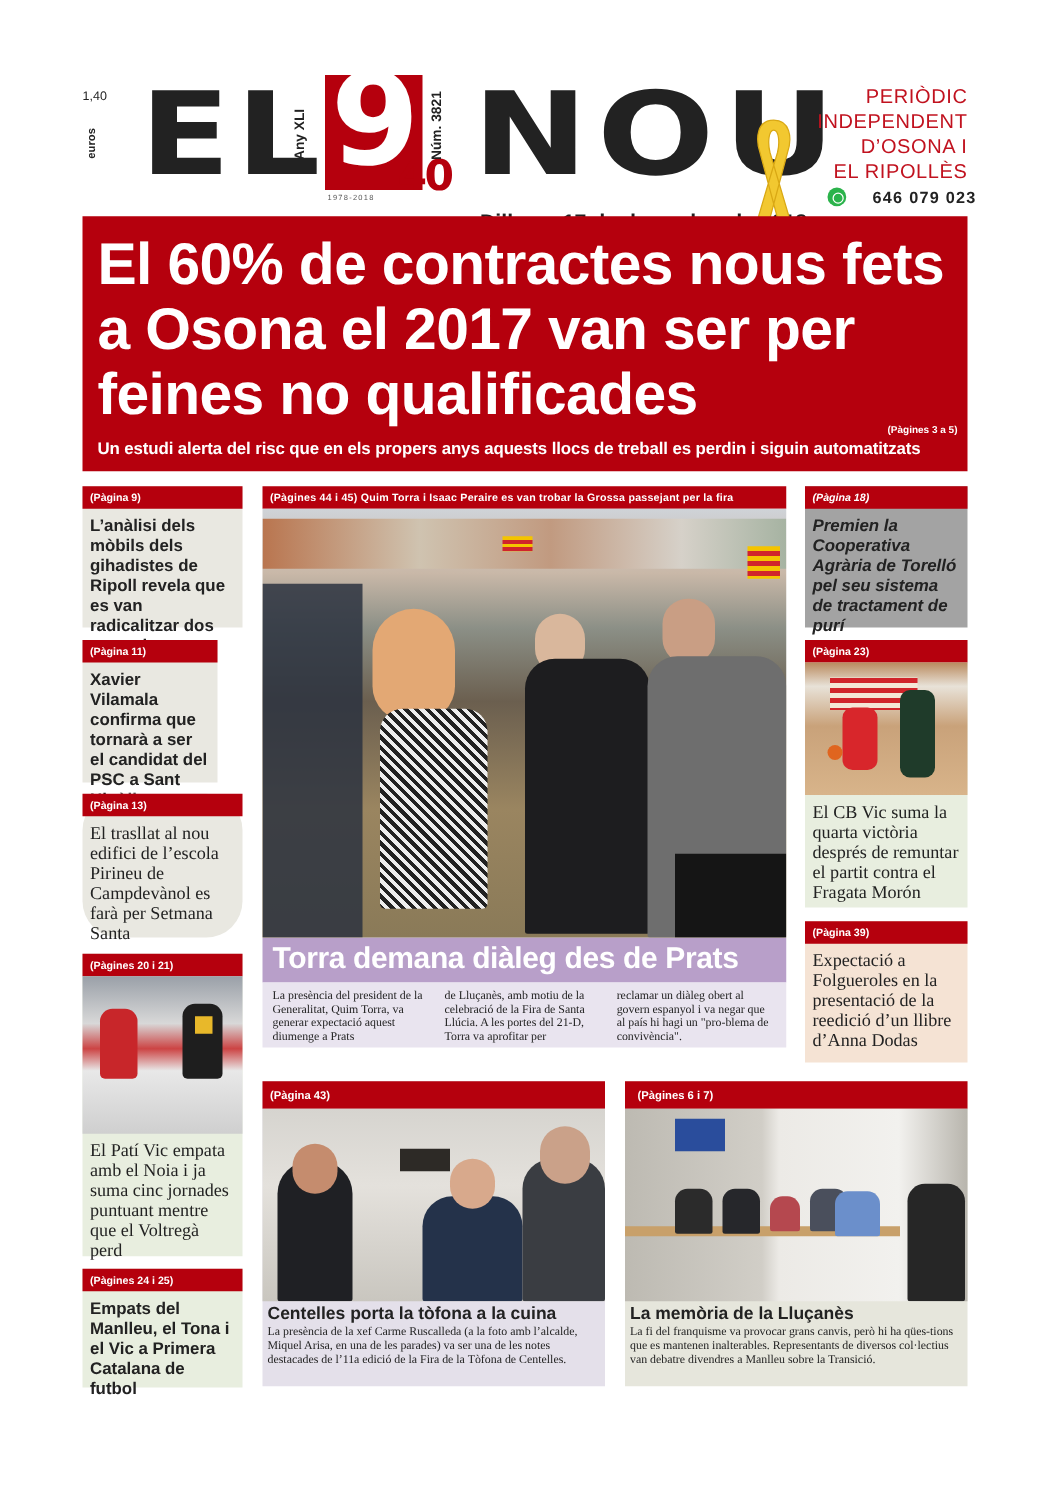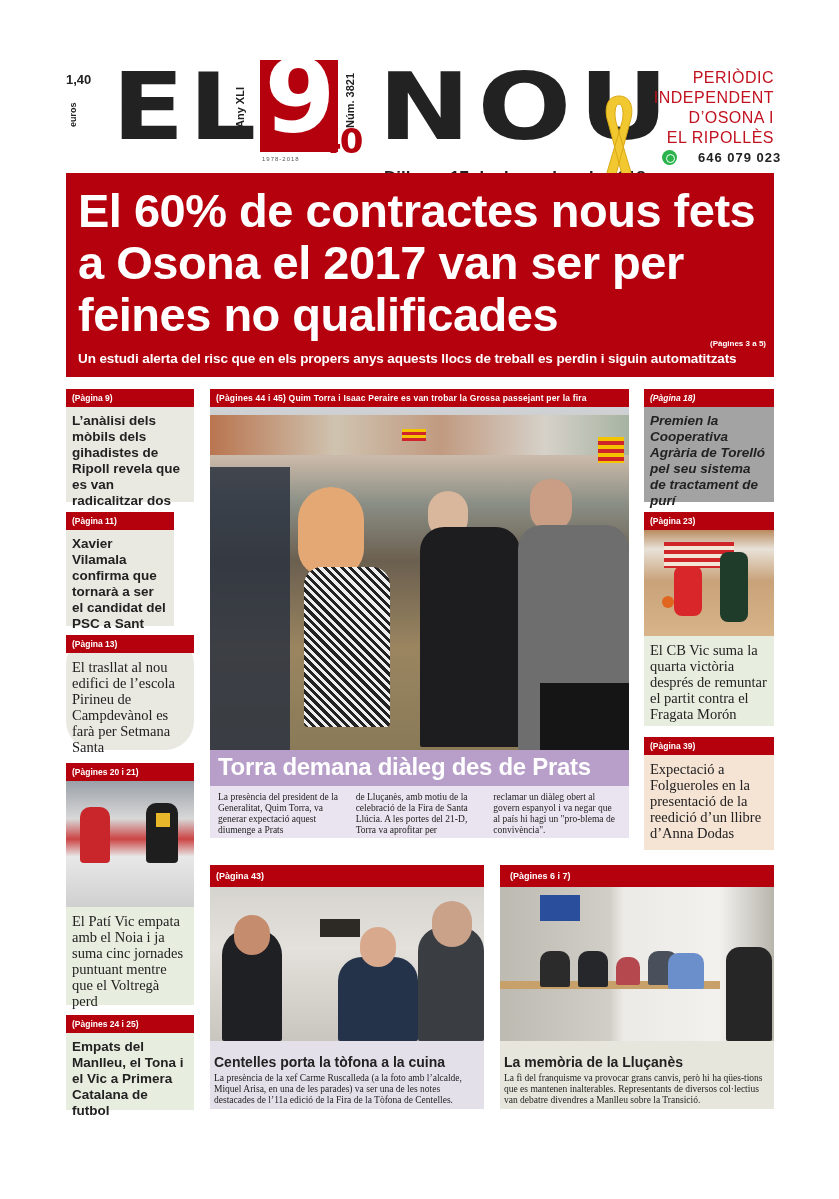--- a/index.html
+++ b/index.html
@@ -2,21 +2,21 @@
 <html><head>
 <meta charset="utf-8">
 <style>
   * { box-sizing: border-box; margin: 0; padding: 0; }
   html, body { width: 839px; height: 1199px; background: #ffffff; overflow: hidden; }
   body { position: relative; font-family: "Liberation Sans", sans-serif; color: #222; }
 
   .abs { position: absolute; }
 
   
-  .price { left: 66px; top: 72px; font-size: 13px; font-weight: bold; color: #222; }
+  .price { left: 66px; top: 72px; font-size: 10px; font-weight: normal; color: #222; }
   .euros { left: 68px; top: 92px; width: 40px; font-size: 9px; font-weight: bold; transform: rotate(-90deg); transform-origin: left top; top: 127px; }
   .logo-el { left: 112px; top: 62px; font-family: "DejaVu Sans", sans-serif; font-weight: bold; font-size: 92px; letter-spacing: 4px; color: #222; line-height: 1; transform: scaleX(1.15); transform-origin: left top; }
   .any { left: 234px; top: 128px; font-size: 11px; font-weight: bold; transform: rotate(-90deg); transform-origin: left top; white-space: nowrap; }
   .nine-box { left: 260px; top: 60px; width: 78px; height: 92px; background: #b5000d; }
   .nine { left: 264px; top: 46px; width: 72px; text-align: center; font-family: "DejaVu Sans", sans-serif; font-weight: bold; font-size: 102px; color: #fff; line-height: 1; }
   .forty { left: 318px; top: 124px; font-family: "DejaVu Sans", sans-serif; font-weight: bold; font-size: 34px; color: #b5000d; line-height: 1; letter-spacing: -2px; }
   .years { left: 262px; top: 156px; font-size: 6px; color: #555; letter-spacing: 1px; }
   .num { left: 344px; top: 128px; font-size: 11px; font-weight: bold; transform: rotate(-90deg); transform-origin: left top; white-space: nowrap; }
   .logo-nou { left: 378px; top: 62px; font-family: "DejaVu Sans", sans-serif; font-weight: bold; font-size: 92px; letter-spacing: 6px; color: #222; line-height: 1; transform: scaleX(1.2); transform-origin: left top; }
   .date { left: 384px; top: 168px; font-size: 17px; font-weight: bold; color: #222; }
@@ -45,21 +45,21 @@
   .h-sans { font-family: "Liberation Sans", sans-serif; font-weight: bold; font-size: 13.5px; line-height: 16px; color: #222; padding: 6px 6px 8px 6px; }
   .h-serif { font-family: "Liberation Serif", serif; font-size: 14.5px; line-height: 16px; color: #222; padding: 6px 6px 8px 6px; }
 
   
   .photo { position: relative; overflow: hidden; }
 
   
   .main-headline { background: #b89fc9; color: #fff; font-weight: bold; font-size: 24px; line-height: 34px; height: 36px; padding-left: 8px; letter-spacing: -0.3px; }
   .main-body { background: #e9e4ef; padding: 6px 8px; display: grid; grid-template-columns: 1fr 1fr 1fr; gap: 10px; font-family: "Liberation Serif", serif; font-size: 9.5px; line-height: 11px; color: #222; height: 52px; }
 
-  .bottom-head { font-weight: bold; font-size: 14px; line-height: 18px; padding: 12px 4px 0 4px; color: #222; }
+  .bottom-head { font-weight: bold; font-size: 14px; line-height: 18px; padding: 0 4px 0 4px; color: #222; }
   .bottom-body { font-family: "Liberation Serif", serif; font-size: 9.5px; line-height: 11px; padding: 2px 4px 6px 4px; color: #222; }
 </style>
 </head>
 <body>
 
 <div class="abs price">1,40</div>
 <div class="abs euros">euros</div>
 <div class="abs logo-el">EL</div>
 <div class="abs any">Any XLI</div>
 <div class="abs nine-box"></div>

